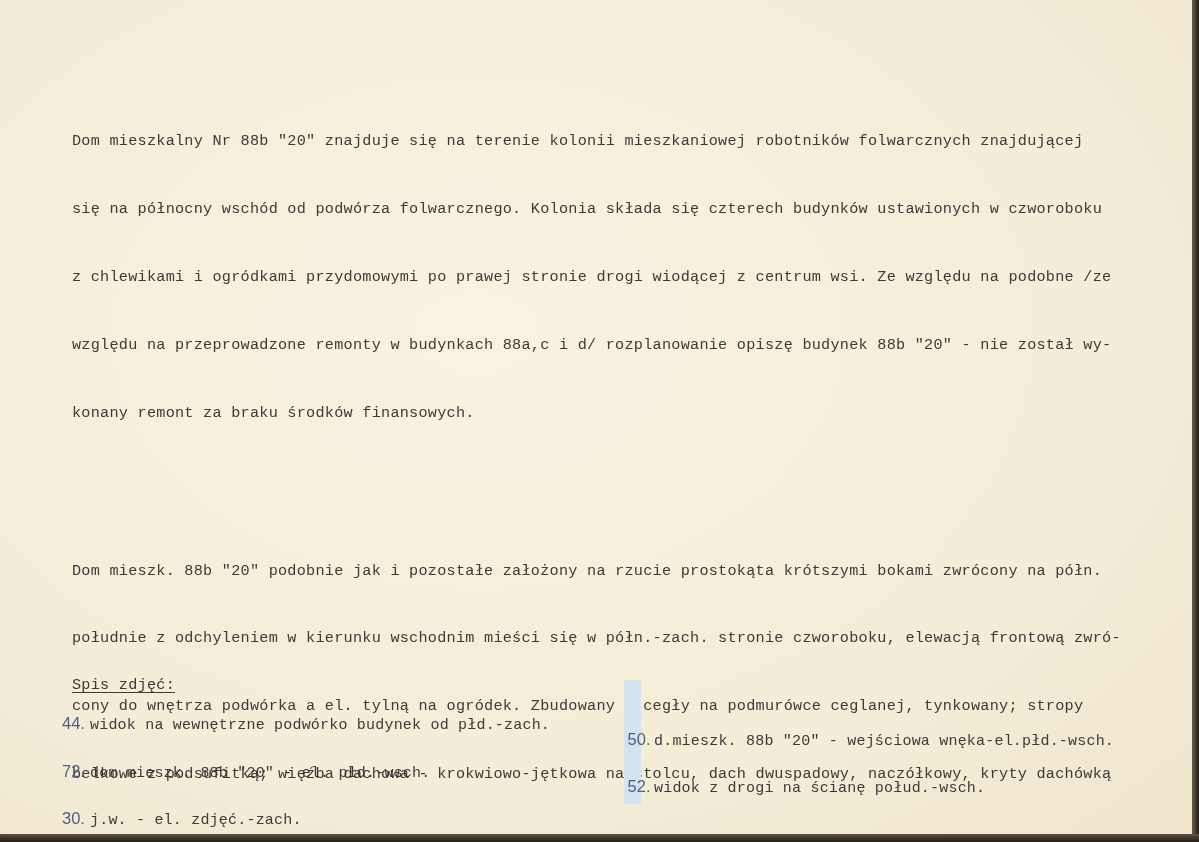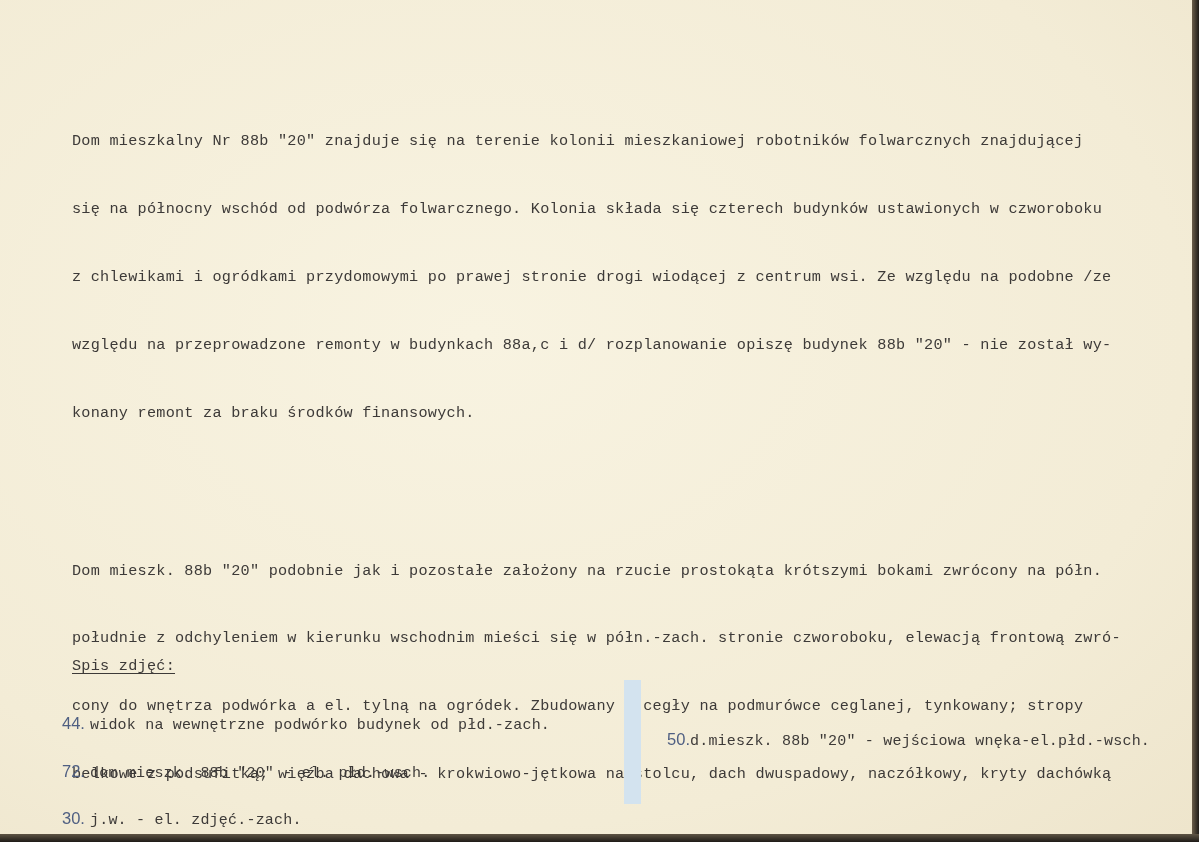--- a/index.html
+++ b/index.html
@@ -47,21 +47,21 @@
       width: 1130px;
       font-size: 15.2px;
       line-height: 22.6px;
       letter-spacing: 0.25px;
       white-space: pre;
     }
     .line { display: block; height: 22.6px; }
     .heading {
       position: absolute;
       left: 72px;
-      top: 657px;
+      top: 676px;
       font-size: 15.2px;
       letter-spacing: 0.25px;
       text-decoration: underline;
       text-underline-offset: 3px;
     }
     .photo-list {
       position: absolute;
       font-size: 15px;
       line-height: 15.9px;
       letter-spacing: 0.2px;
@@ -71,21 +71,21 @@
     .photo-list.right { left: 624px; top: 684px; }
     .photo-list.right .pl-item:first-child { margin-top: 0; }
     .pl-item { display: block; height: 15.9px; }
     .num {
       display: inline-block;
       color: #4f5f82;
       font-family: "Liberation Sans", "DejaVu Sans", sans-serif;
       font-size: 16.5px;
       letter-spacing: 0;
     }
-    .right .num { width: 30px; text-align: right; padding-left: 36px; }
+    .right .num { width: 30px; text-align: center; }
     .left .num { width: 28px; }
     .right .hl-strip {
       position: absolute;
       left: 0;
       top: -4px;
       width: 17px;
       height: 124px;
       background: #d3e3ef;
       z-index: 0;
     }
@@ -127,20 +127,21 @@
     <span class="pl-item"><span class="num">72.</span><span>dom mieszk. 88b "20" - el. płd.-wsch.</span></span>
     <span class="pl-item"><span class="num">30.</span><span>j.w. - el. zdjęć.-zach.</span></span>
     
     
     
   </div>
 
   <div class="photo-list right" style="top:684px;">
     <div class="hl-strip"></div>
     <span class="pl-item"><span class="num">50.</span><span>d.mieszk. 88b "20" - wejściowa wnęka-el.płd.-wsch.</span></span>
+    <span class="pl-item"><span class="num">52.</span><span>widok z drogi na ścianę połud.-wsch.</span></span>
     
     
     
     
   </div>
 
 </div>
 
 <div class="edge-right"></div>
 <div class="edge-bottom"></div>

